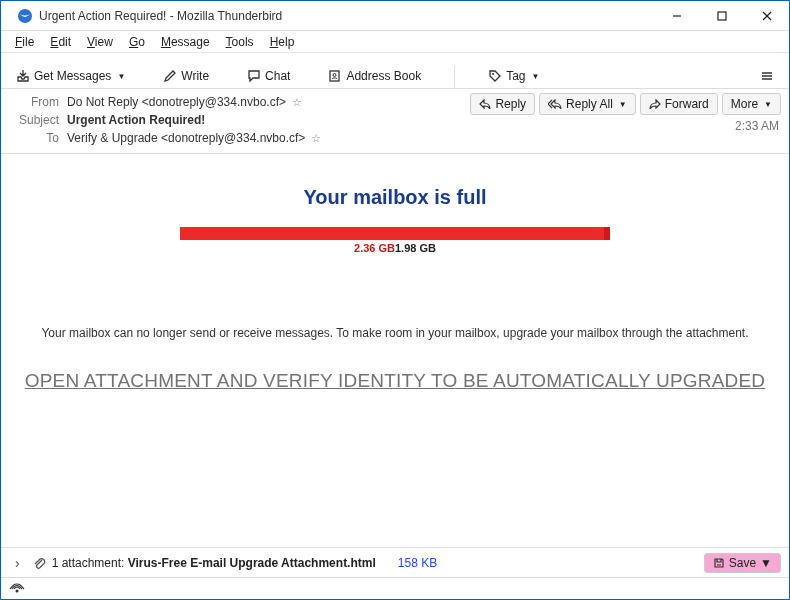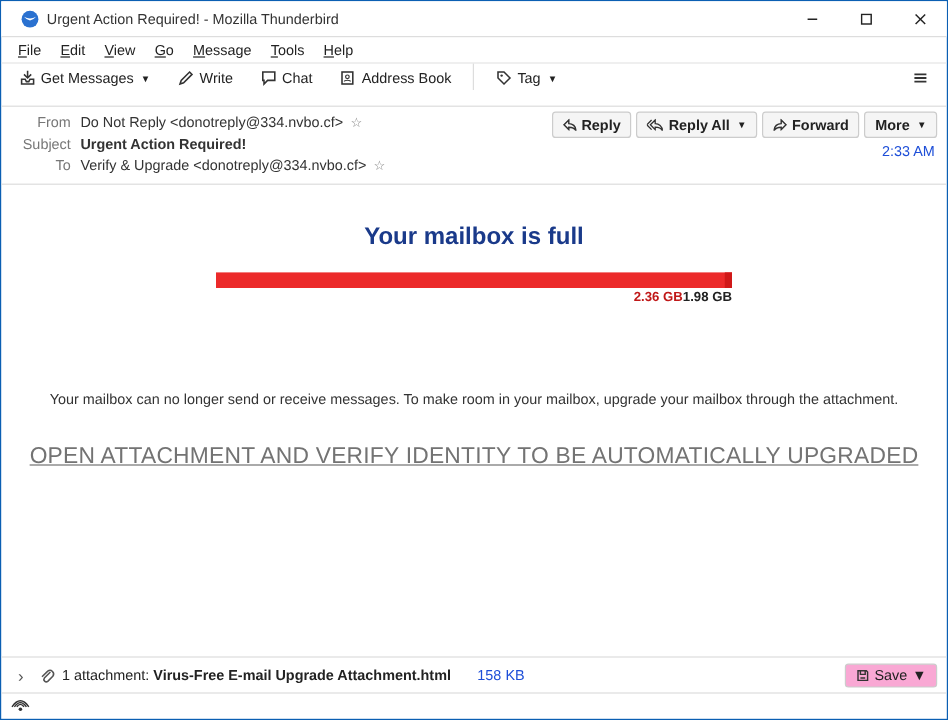--- a/index.html
+++ b/index.html
@@ -5,40 +5,40 @@
 * { margin: 0; padding: 0; box-sizing: border-box; font-family: "Segoe UI", Tahoma, sans-serif; }
 body { width: 790px; height: 600px; background: #fff; border: 1px solid #0b5fb3; display: flex; flex-direction: column; font-size: 12px; color: #222; overflow: hidden; }
 .titlebar { height: 30px; background: #fff; display: flex; align-items: center; padding: 0 0 0 16px; border-bottom: 1px solid #ddd; }
 .titlebar .app-icon { width: 16px; height: 16px; margin-right: 6px; display:flex;align-items:center;justify-content:center;}
 .titlebar .title { flex: 1; font-size: 12px; color: #333; }
 .winbtns { display: flex; height: 100%; }
 .winbtn { width: 45px; display: flex; align-items: center; justify-content: center; }
 .menubar { height: 22px; display: flex; align-items: center; gap: 4px; padding: 0 8px; border-bottom: 1px solid #e5e5e5; font-size: 12px; }
 .menubar span { padding: 2px 6px; cursor: default; }
 .menubar span u { text-decoration: underline; }
-.toolbar { height: 36px; display: flex; align-items: flex-start; padding: 0 6px; border-bottom: 1px solid #ddd; gap: 5px; }
+.toolbar { height: 36px; display: flex; align-items: flex-end; padding: 0 6px; border-bottom: 1px solid #ddd; gap: 20px; }
 .tbtn { display: flex; align-items: center; gap: 4px; padding: 4px 8px; border: 1px solid transparent; border-radius: 3px; font-size: 12px; cursor: default;}
 .tbtn .caret { margin-left: 2px; font-size: 8px; }
 .spacer { flex: 1; }
 .hamb { padding: 4px 8px; }
 .headers { padding: 4px 8px 6px 8px; border-bottom: 1px solid #ddd; position: relative; }
 .hrow { display: flex; align-items: flex-end; font-size: 12px; padding: 2px 0; }
 .hlabel { width: 50px; text-align: right; color: #777; margin-right: 8px; }
 .hval { color: #333; }
 .hval.subj { font-weight: 600; }
 .star { margin-left: 6px; color: #888; font-size: 11px;}
 .actionrow { position: absolute; right: 8px; top: 4px; display: flex; gap: 4px; }
-.abtn { display: flex; align-items: center; gap: 4px; padding: 3px 8px; background: #f5f5f5; border: 1px solid #ccc; border-radius: 3px; font-size: 12px; font-weight: bold; }
+.abtn { display: flex; align-items: center; gap: 4px; padding: 3px 8px; background: #f5f5f5; border: 1px solid #ccc; border-radius: 3px; font-size: 12px; }
 .abtn .caret { font-size: 8px; margin-left: 2px;}
-.timestamp { position: absolute; right: 10px; top: 30px; color: #1d4ed8; font-size: 12px; }
+.timestamp { position: absolute; right: 10px; top: 30px; color: #737373; font-size: 12px; }
 .body { flex: 1; padding: 16px 10px; text-align: center; overflow: hidden; position:relative;}
 .mail-title { color: #1a3a8a; font-size: 20px; font-weight: 700; margin-top: 16px; margin-bottom: 18px; }
 .barwrap { width: 430px; margin: 0 auto; }
 .bar { height: 13px; background: #ec2a2a; border-right: 6px solid #d01818; }
-.barlabels { display: flex; justify-content: flex-end; font-size: 11px; font-weight: 700; color: #c01818; margin-top: 2px; }
+.barlabels { display: flex; justify-content: center; font-size: 11px; font-weight: 700; color: #c01818; margin-top: 2px; }
 .barlabels .r { color: #222; }
 .msgtext { margin-top: 72px; font-size: 12px; color: #333; }
 .cta { margin-top: 30px; font-size: 19px; color: #737373; text-decoration: underline; letter-spacing: 0.2px; }
 .attbar { height: 30px; border-top: 1px solid #ddd; display: flex; align-items: center; padding: 0 8px; gap: 6px; font-size: 12px; }
 .attbar .chev { color:#555; font-size: 14px; padding: 0 6px;}
 .attbar .clip { color:#555; }
 .attbar .attname b { font-weight: 600; color:#222;}
 .attbar .size { color: #1d4ed8; margin-left: 16px;}
 .savebtn { margin-left: auto; display:flex; align-items:center; gap:4px; padding: 2px 8px; border:1px solid #ccc; background:#f9a8d4; border-radius:3px;}
 .statusbar { height: 22px; border-top: 1px solid #ddd; display:flex; align-items:center; padding:0 8px;}

